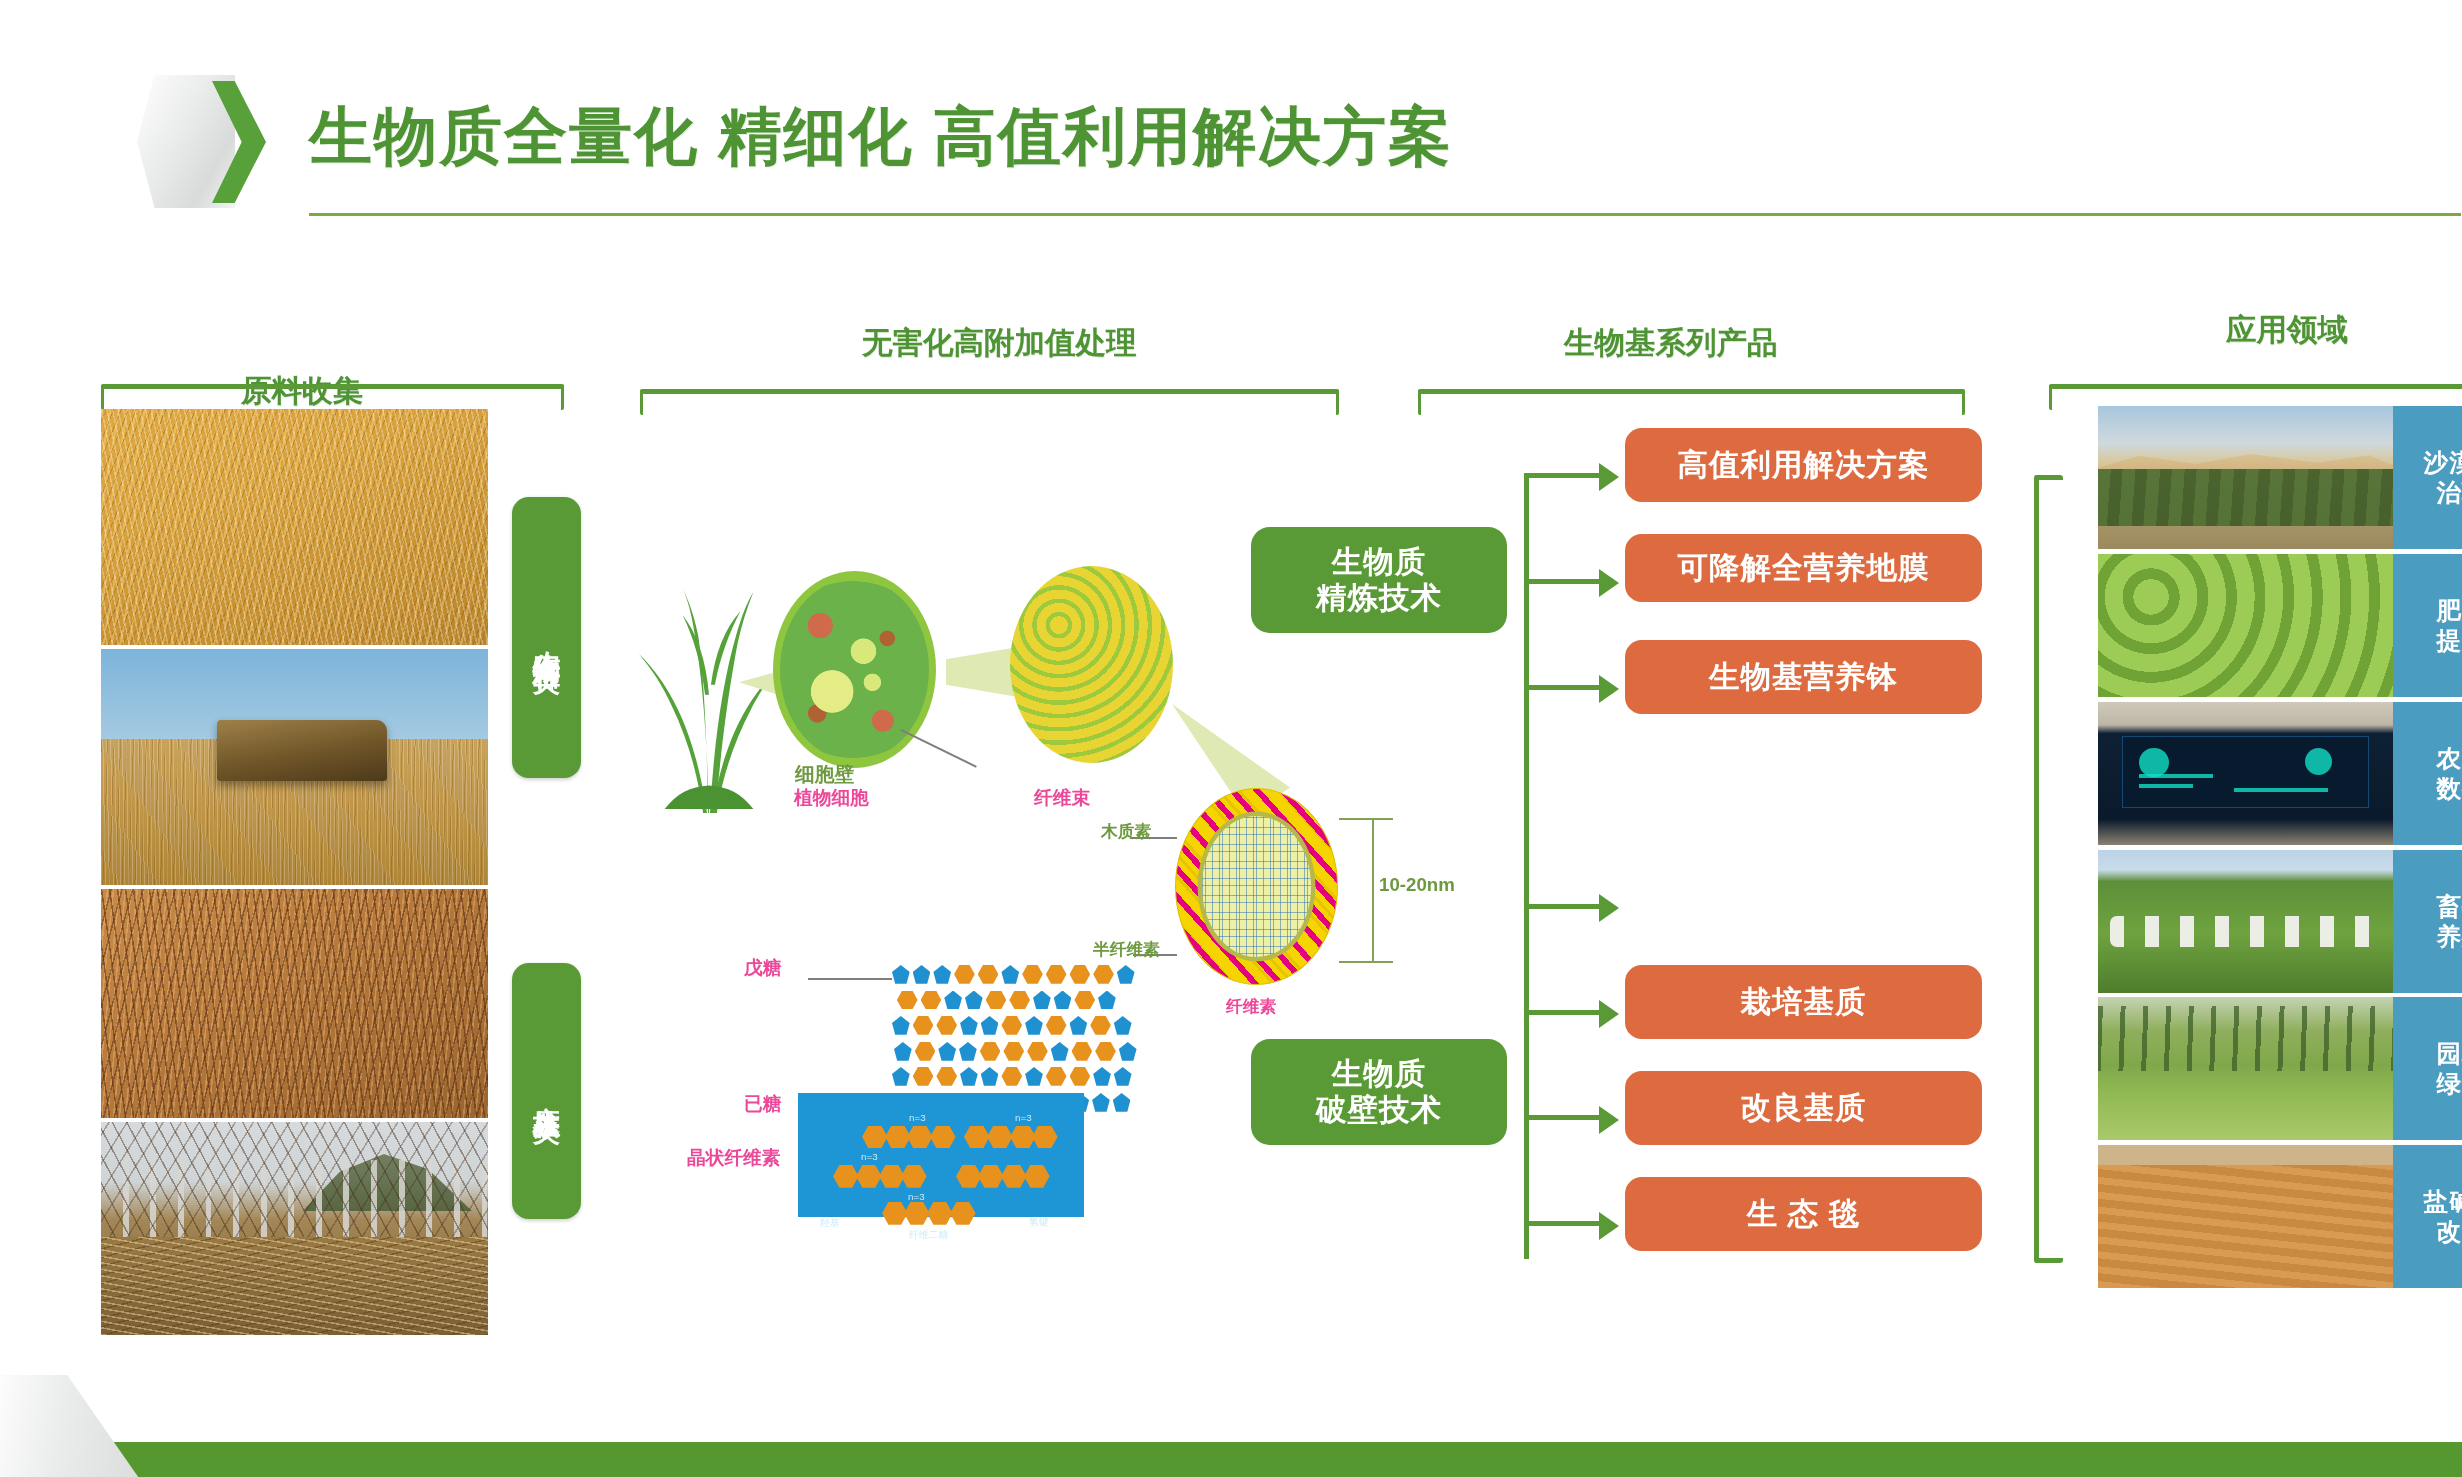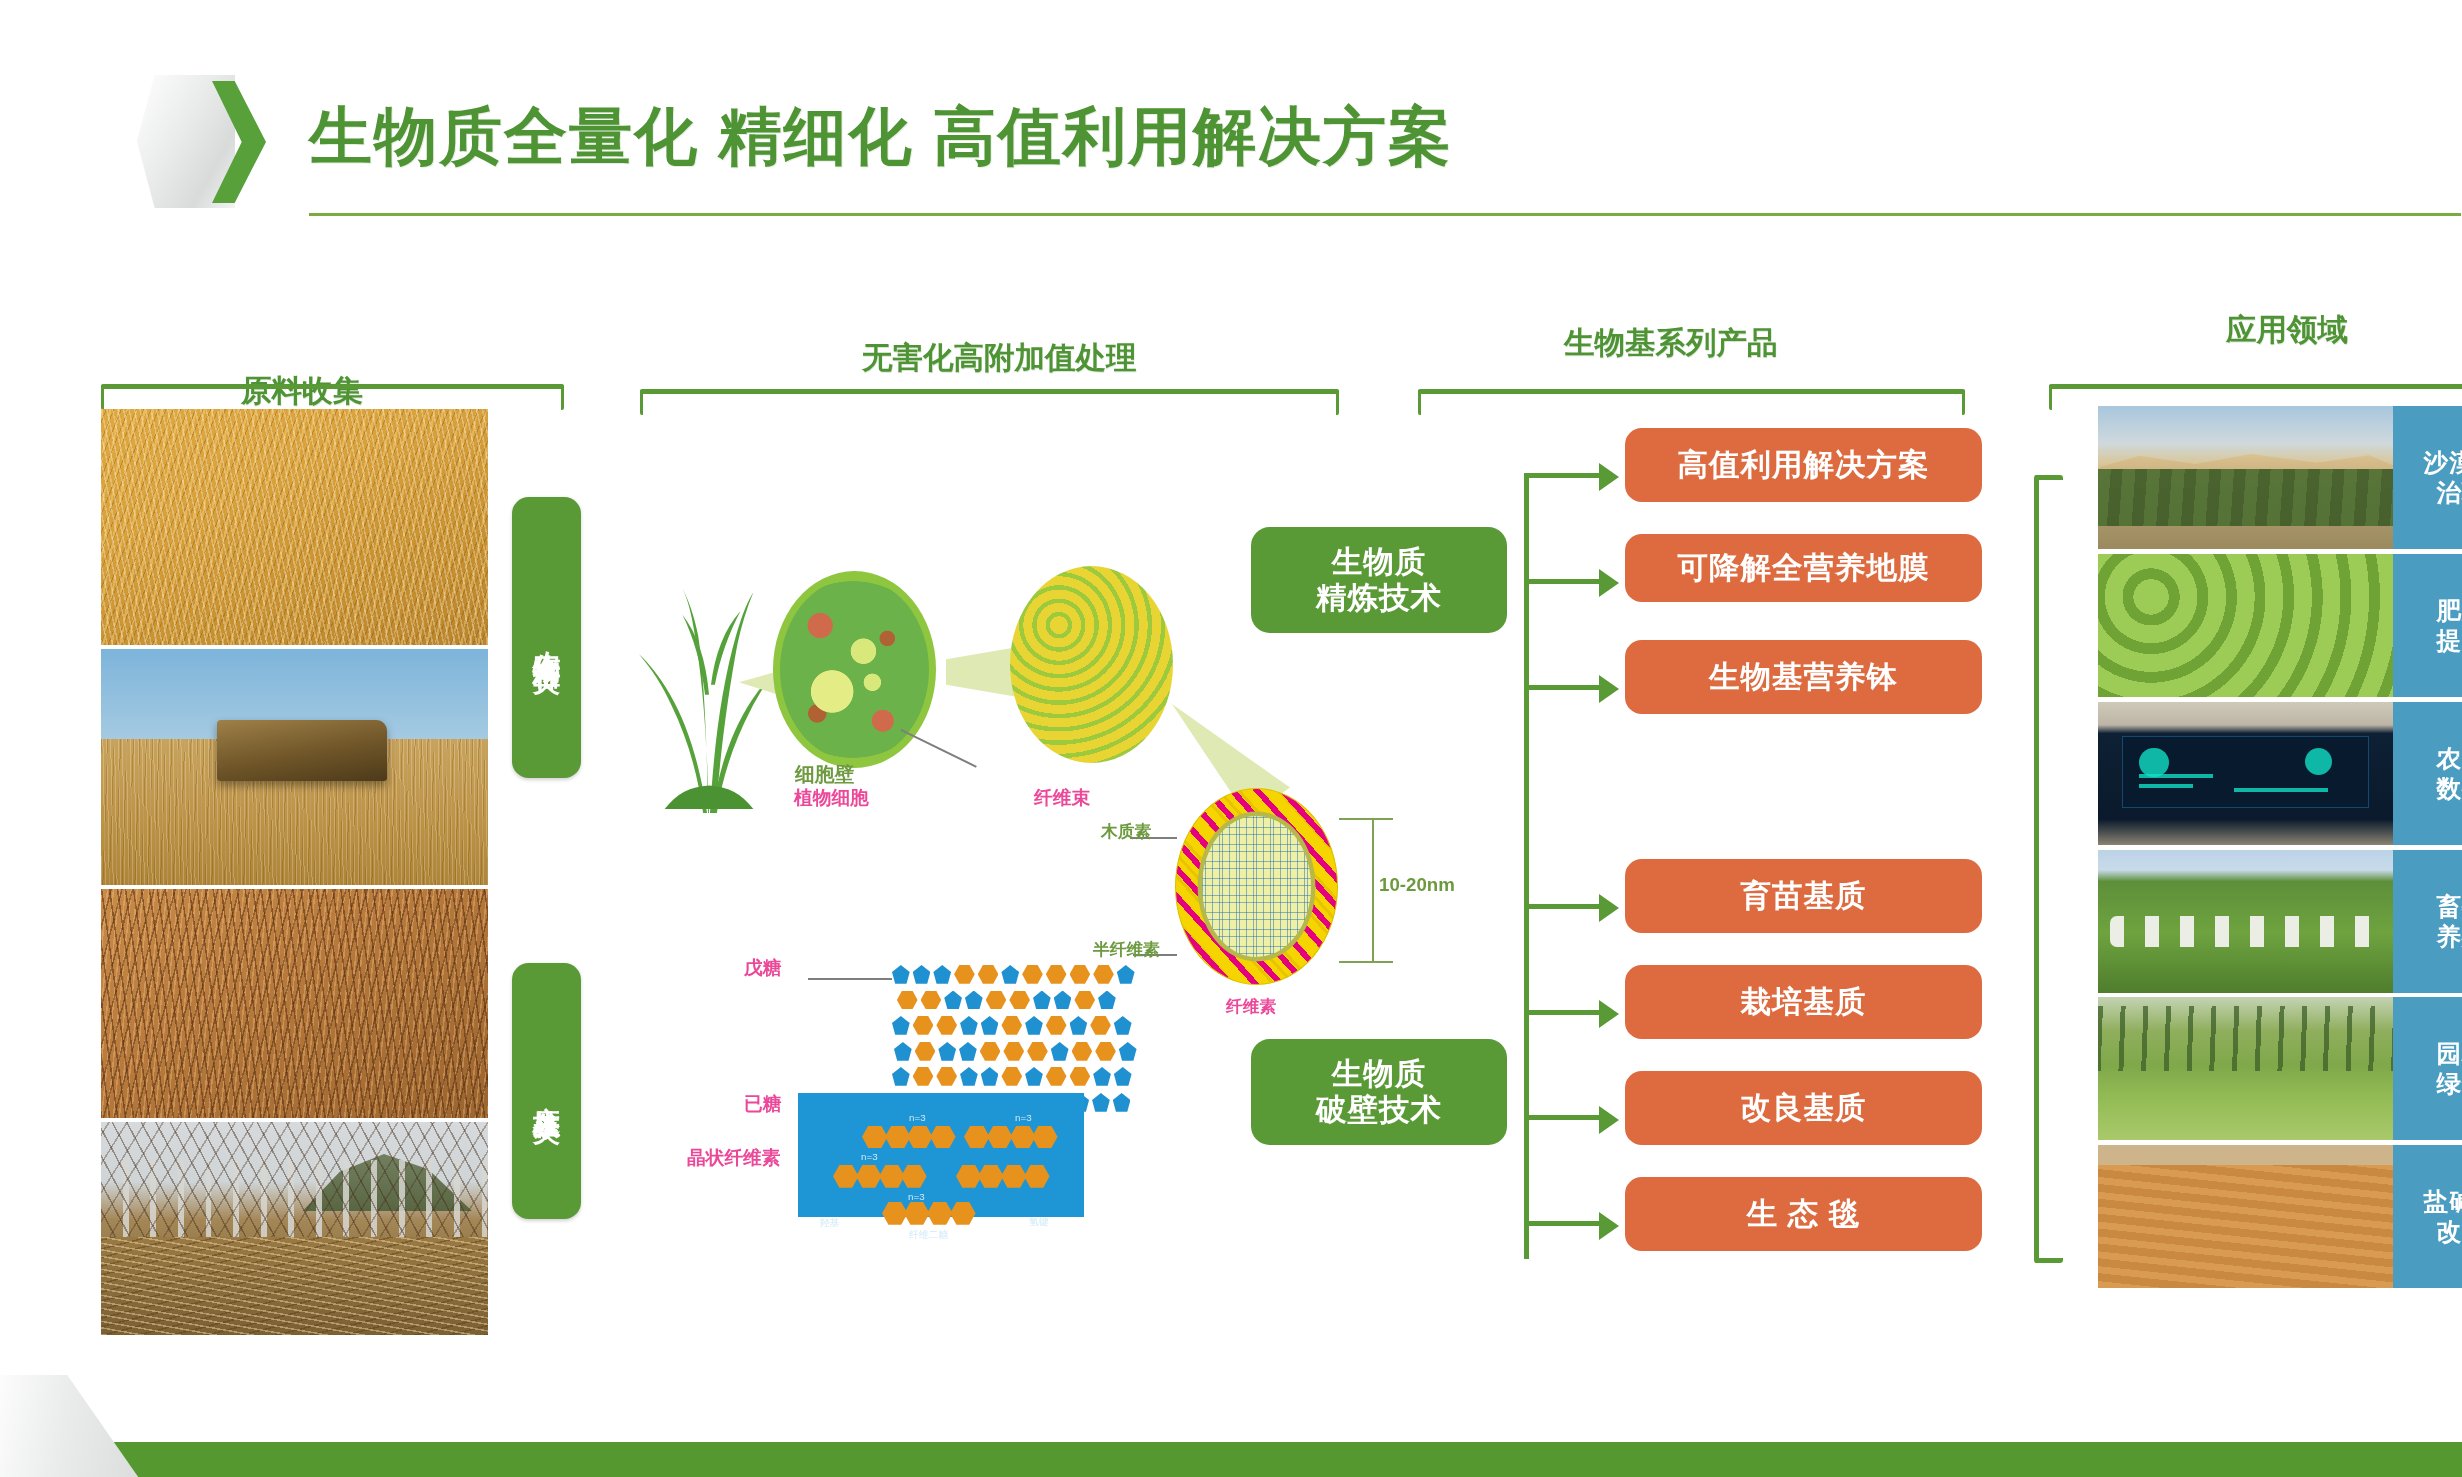--- a/index.html
+++ b/index.html
@@ -256,21 +256,21 @@
 <div class="page">
 
   <div class="hex-badge">
     <div class="hex-gray"></div>
     <div class="hex-green"></div>
   </div>
   <div class="page-title">生物质全量化 精细化 高值利用解决方案</div>
   <div class="title-rule"></div>
 
   <div class="sec-label" style="left:241px; top:323px;margin-top:48px;">原料收集</div>
-  <div class="sec-label" style="left:862px; top:338px;">无害化高附加值处理</div>
+  <div class="sec-label" style="left:862px; top:323px;">无害化高附加值处理</div>
   <div class="sec-label" style="left:1564px; top:323px;">生物基系列产品</div>
   <div class="sec-label" style="left:2226px; top:310px;text-align:right;">应用领域</div>
 
   <div class="bracket" style="left:101px;  top:384px; width:463px;  height:25.6px;"></div>
   <div class="bracket" style="left:640px; top:389px; width:699px; height:25.6px;"></div>
   <div class="bracket" style="left:1418px; top:389px; width:547px; height:25.6px;"></div>
   <div class="bracket" style="left:2049px; top:384px; width:483px;  height:25.6px;"></div>
 
   <div class="photo" style="left:101px; top:409px; width:387px; height:236px;">
     <div class="tex-stover"></div>
@@ -474,21 +474,20 @@
   <div class="arrow-head" style="left:1599px; top:1000px;"></div>
   <div class="conn-h" style="left:1524px; top:1115px; width:76px;"></div>
   <div class="arrow-head" style="left:1599px; top:1106px;"></div>
   <div class="conn-h" style="left:1524px; top:1221px; width:76px;"></div>
   <div class="arrow-head" style="left:1599px; top:1212px;"></div>
 
   <div class="prod-pill" style="left:1625px; top:428px;  width:357px; height:74px;">高值利用解决方案</div>
   <div class="prod-pill" style="left:1625px; top:534px; width:357px; height:68px;">可降解全营养地膜</div>
   <div class="prod-pill" style="left:1625px; top:640px; width:357px; height:74px;">生物基营养钵</div>
 
-  <div class="prod-pill" style="left:1625px; top:859px; width:357px; height:74px;">育苗基质</div>
   <div class="prod-pill" style="left:1625px; top:965px; width:357px; height:74px;">栽培基质</div>
   <div class="prod-pill" style="left:1625px; top:1071px; width:357px; height:74px;">改良基质</div>
   <div class="prod-pill" style="left:1625px; top:1177px; width:357px; height:74px;">生 态 毯</div>
 
   <div class="appbracket" style="left:2034px; top:475px; width:28.6px; height:788px;"></div>
 
   <div class="app-photo" style="left:2098px; top:406px; width:295px; height:143px;">
     <div class="ph-desert">
         <div class="dune"></div>
         <div class="shrub"></div>

